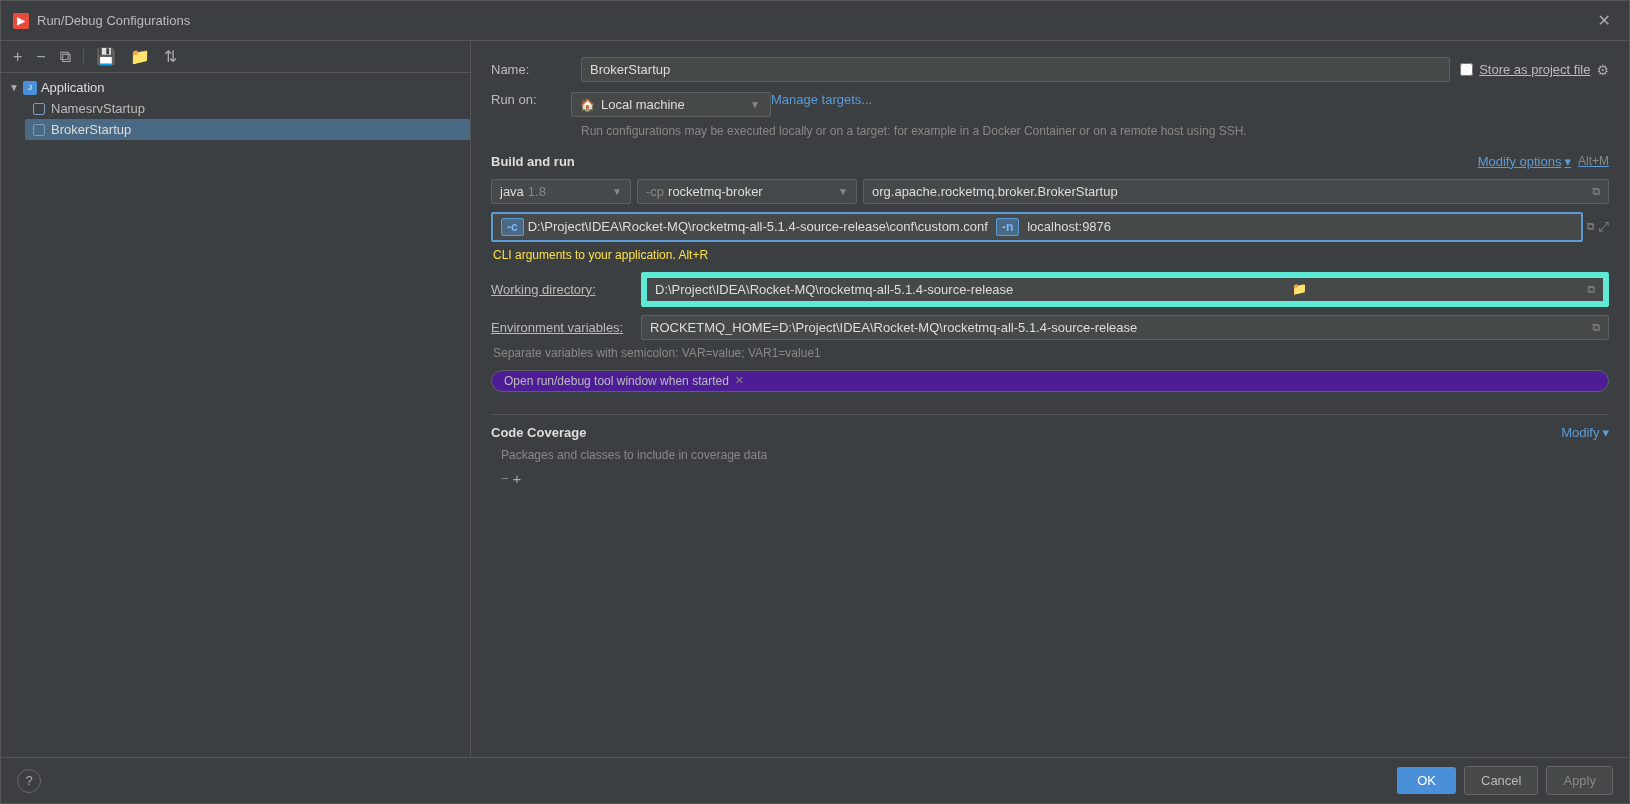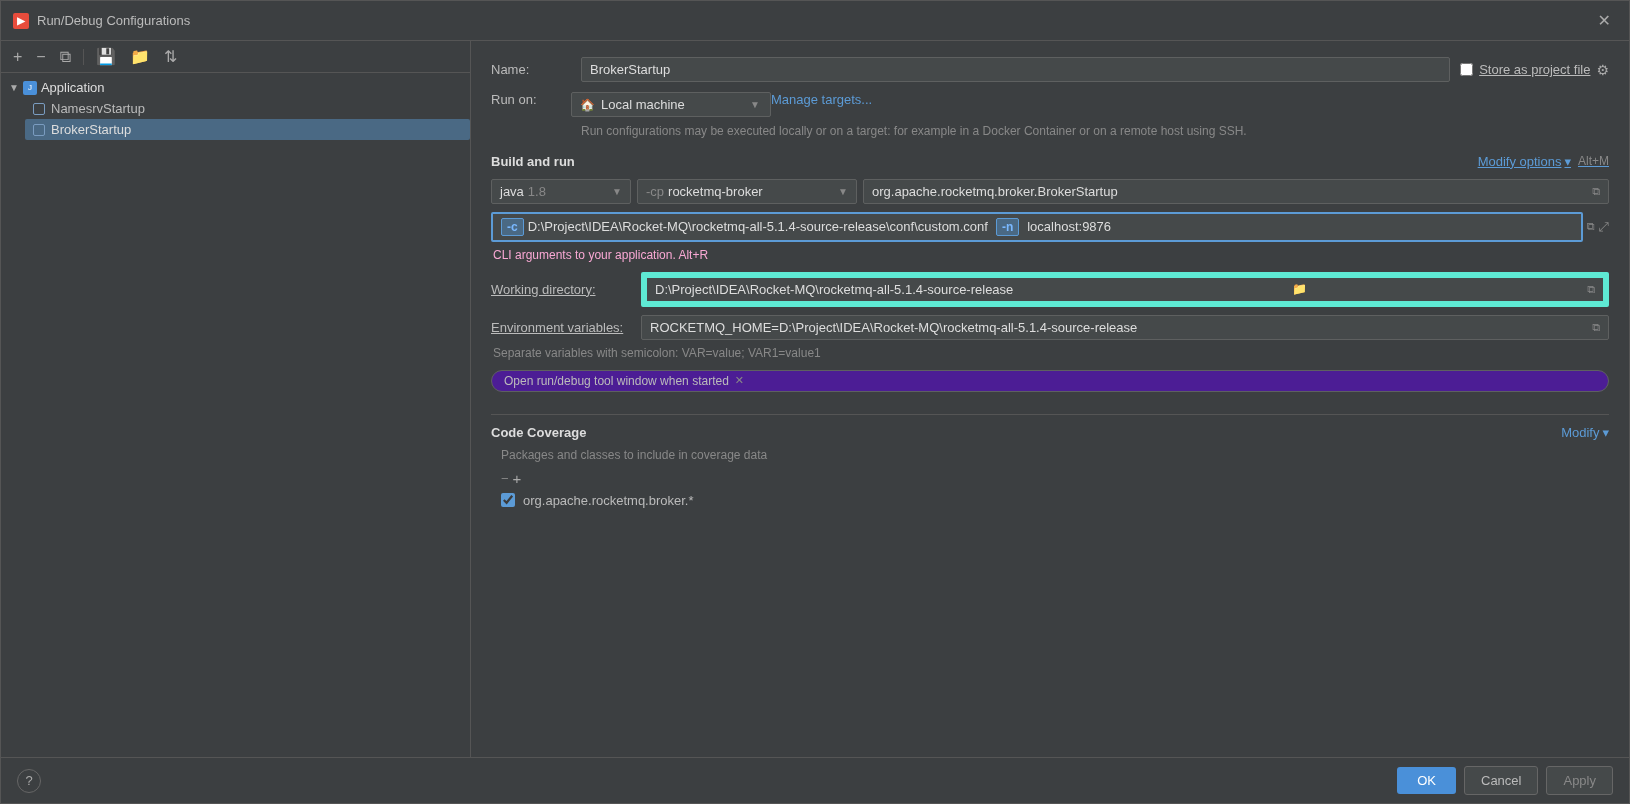--- a/index.html
+++ b/index.html
@@ -322,21 +322,21 @@
       background: #4a6984;
       color: #7ab8ff;
       padding: 1px 5px;
       border-radius: 2px;
       font-size: 12px;
       font-weight: bold;
       border: 1px solid #5c9bd6;
     }
     .cli-args-expand { color: #888; cursor: pointer; font-size: 13px; }
     .cli-hint {
-      color: #f9a8d4;
+      color: #fde047;
       font-size: 12px;
       margin-bottom: 10px;
       padding-left: 2px;
     }
     .working-dir-row {
       display: flex;
       align-items: center;
       gap: 10px;
       margin-bottom: 8px;
     }
@@ -627,24 +627,20 @@
         </div>
       </div>
 
       <div class="coverage-hint">Packages and classes to include in coverage data</div>
 
       <div class="coverage-toolbar">
         <span class="cov-minus">−</span>
         <span class="cov-plus">+</span>
       </div>
 
-      <div class="coverage-item">
-        <input type="checkbox" class="coverage-checkbox" checked="" style="">
-        <span class="coverage-label">org.apache.rocketmq.broker.*</span>
-      </div>
     </div>
   </div>
 
   <div class="bottom-bar">
     <button class="help-btn">?</button>
     <div class="spacer"></div>
     <button class="ok-btn">OK</button>
     <button class="cancel-btn">Cancel</button>
     <button class="apply-btn">Apply</button>
   </div>

